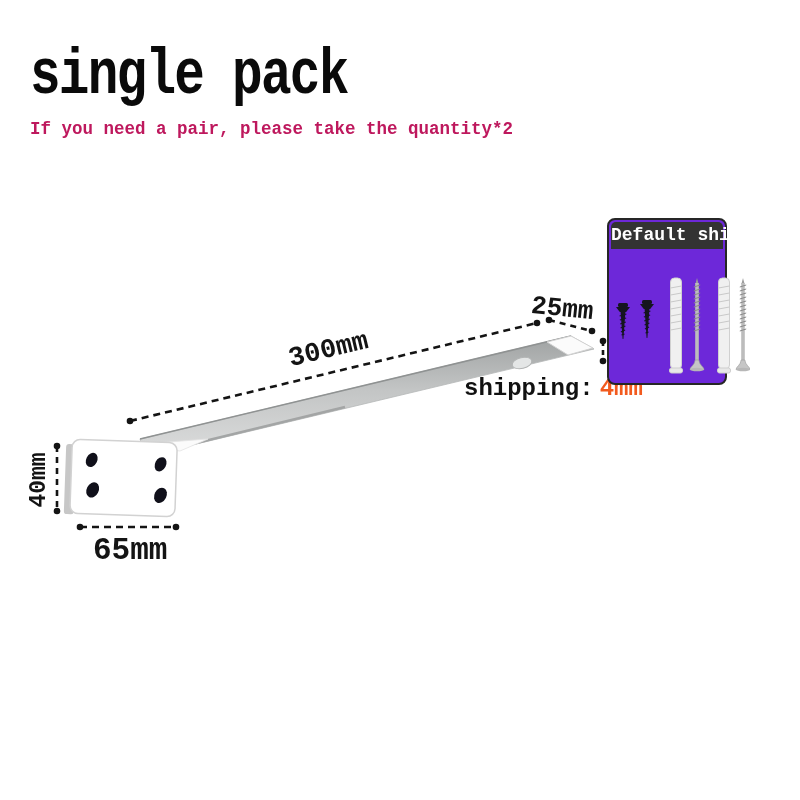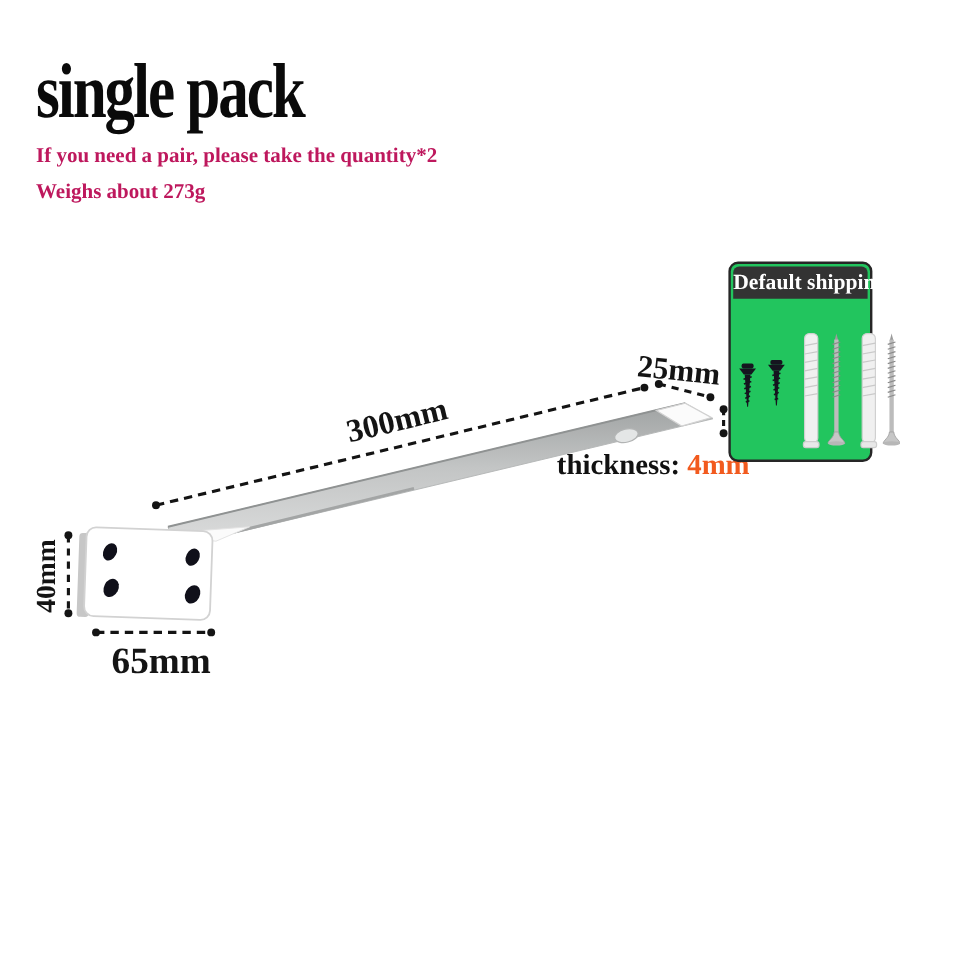--- a/index.html
+++ b/index.html
@@ -1,18 +1,18 @@
 <!DOCTYPE html>
 <html><head>
 <meta charset="utf-8">
 <style>
   html,body{margin:0;padding:0;background:#fff;}
   .canvas{
     position:relative;width:800px;height:800px;background:#ffffff;overflow:hidden;
-    font-family:Liberation Serif, serif;color:#111;
+    font-family:Liberation Mono, monospace;color:#111;
   }
   
   .title{
     position:absolute;left:30px;top:44px;
     font-size:58px;font-weight:800;letter-spacing:-2px;line-height:1;
     transform:scale(0.88,1.12);transform-origin:0 0;color:#0a0a0a;white-space:nowrap;
   }
   .sub{
     position:absolute;left:30px;font-size:17.5px;font-weight:700;color:#be185d;white-space:nowrap;
   }
@@ -24,37 +24,36 @@
   .dim25{left:531px;top:294px;font-size:26px;transform:rotate(6deg);}
   .dim40{left:8px;top:467px;width:62px;text-align:center;font-size:23px;transform:rotate(-90deg);}
   .dim65{left:93px;top:533px;font-size:31px;}
   .thick{position:absolute;left:464px;top:375px;font-size:24px;font-weight:700;white-space:nowrap;}
   .thick .val{color:#f25a1e;padding-left:6px;}
   
   .bracket-svg{position:absolute;left:0;top:0;}
   
   .ship{
     position:absolute;left:607px;top:218px;width:120px;height:167px;
-    box-sizing:border-box;border:2px solid #262626;border-radius:8px;background:#22c55e;
+    box-sizing:border-box;border:2px solid #262626;border-radius:8px;background:#6d28d9;
   }
   .ship .hd{
     margin:2px 2px 0 2px;height:27px;line-height:27px;border-radius:5px 5px 0 0;
     background:#333333;color:#ffffff;font-size:18px;font-weight:700;text-align:center;
     letter-spacing:0px;white-space:nowrap;
   }
   .ship .body{position:relative;width:139px;height:132px;margin:0 2px;}
 </style>
 </head>
 <body>
 
 <div class="canvas">
 
   <div class="title">single pack</div>
   <div class="sub l1">If you need a pair, please take the quantity*2</div>
-  <div class="sub l2">Weighs about 273g</div>
 
   <svg class="bracket-svg" width="800" height="800" viewBox="0 0 800 800">
     <defs>
       <linearGradient id="barGrad" x1="0" y1="0" x2="0" y2="1">
         <stop offset="0" stop-color="#9fa2a2"></stop>
         <stop offset="0.45" stop-color="#c3c5c5"></stop>
         <stop offset="1" stop-color="#dcdddd"></stop>
       </linearGradient>
     </defs>
 
@@ -97,21 +96,21 @@
         <circle cx="57" cy="511" r="3.3"></circle>
       <circle cx="80" cy="527" r="3.3"></circle>
         <circle cx="176" cy="527" r="3.3"></circle>
     </g>
   </svg>
 
   <div class="dim dim300">300mm</div>
   <div class="dim dim25">25mm</div>
   <div class="dim dim40">40mm</div>
   <div class="dim dim65">65mm</div>
-  <div class="thick"><span>thickness:</span><span class="val">4mm</span></div>
+  <div class="thick"><span>shipping:</span><span class="val">4mm</span></div>
 
   <div class="ship">
     <div class="hd">Default shipping</div>
     <div class="body">
       <svg width="139" height="132" viewBox="0 0 139 132">
 
         <g transform="translate(12,56)">
           <polygon points="-7,2 7,2 3.2,7 -3.2,7" fill="#15151f"></polygon>
           <rect x="-5" y="-2" width="10" height="4" rx="1.5" fill="#15151f"></rect>
           <polygon points="-2.4,7 2.4,7 0.4,34 -0.4,34" fill="#15151f"></polygon>

